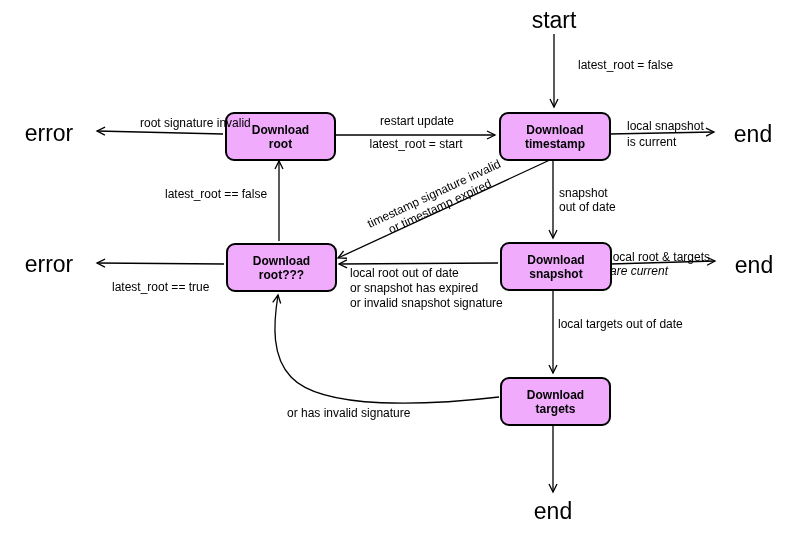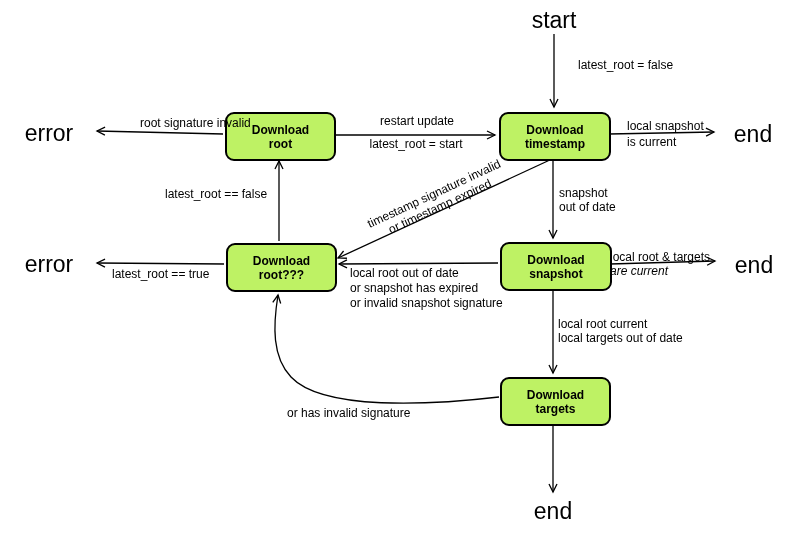--- a/index.html
+++ b/index.html
@@ -1,19 +1,19 @@
 <!DOCTYPE html>
 <html><head>
 <meta charset="utf-8">
 <style>
   html,body{margin:0;padding:0;background:#ffffff;}
   .canvas{position:relative;width:791px;height:533px;background:#ffffff;
           font-family:"Liberation Sans",sans-serif;color:#000;overflow:hidden;}
   svg.edges{position:absolute;left:0;top:0;}
-  .node{position:absolute;background:#bef264;border:2px solid #000;border-radius:9px;
+  .node{position:absolute;background:#f0abfc;border:2px solid #000;border-radius:9px;
         display:flex;flex-direction:column;align-items:center;justify-content:center;
         font-weight:bold;font-size:12px;line-height:14px;text-align:center;}
   .terminal{position:absolute;font-weight:normal;font-size:23px;line-height:23px;
             transform:translate(-50%,-50%);white-space:nowrap;}
   .elabel{position:absolute;font-size:12px;line-height:14px;white-space:nowrap;}
   .elabel.centerx{transform:translateX(-50%);}
   .elabel.lh15{line-height:15px;}
   .rotated{position:absolute;font-size:12px;line-height:14px;white-space:nowrap;
            text-align:center;transform:translate(-50%,-50%) rotate(-25deg);}
 </style>
@@ -92,33 +92,32 @@
   </div>
 
   <div class="elabel" style="left:559px;top:186px;">
     <div>snapshot</div>
     <div>out of date</div>
   </div>
 
   <div class="elabel" style="left:627px;top:119px;">local snapshot</div>
   <div class="elabel" style="left:627px;top:135px;">is current</div>
 
-  <div class="elabel" style="left:112px;top:267px;">latest_root == true</div>
+  <div class="elabel" style="left:112px;top:280px;">latest_root == true</div>
 
   <div class="elabel lh15" style="left:350px;top:266px;">
     <div>local root out of date</div>
     <div>or snapshot has expired</div>
     <div>or invalid snapshot signature</div>
   </div>
 
   <div class="elabel" style="left:610px;top:250px;">local root &amp; targets</div>
   <div class="elabel" style="left:610px;top:264px;font-style:italic;">are current</div>
 
   <div class="elabel" style="left:558px;top:317px;">
-    <div>local root current</div>
     <div>local targets out of date</div>
   </div>
 
   <div class="elabel lh15" style="left:287px;top:406px;">
     <div>or has invalid signature</div>
   </div>
 
 </div>
 
 </body></html>

